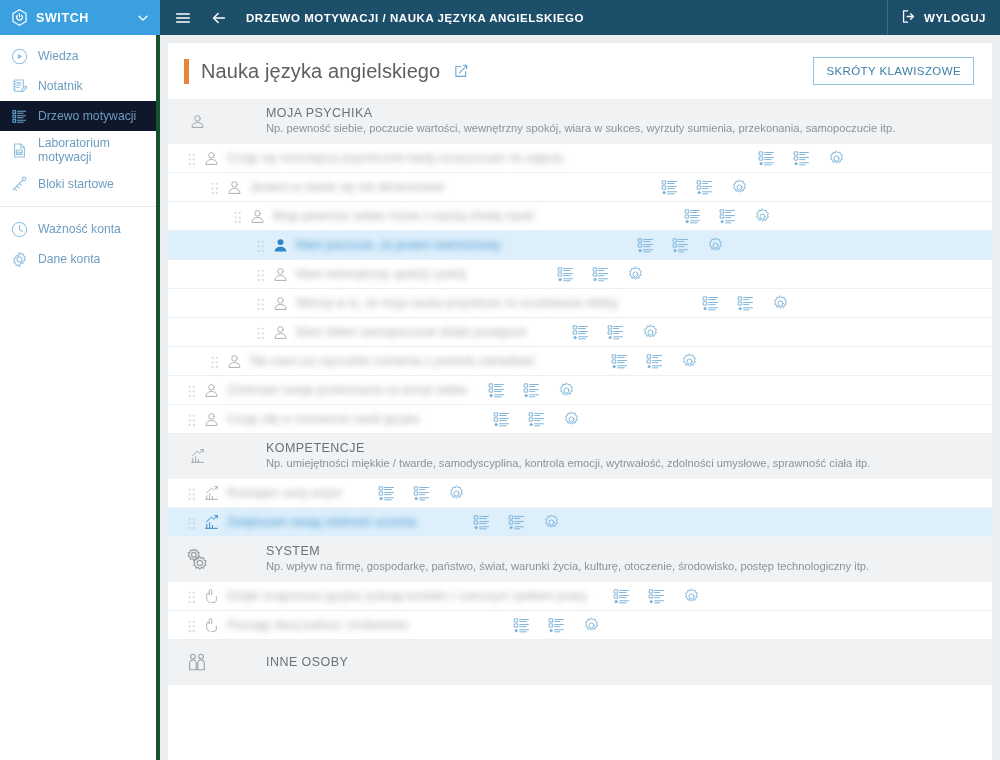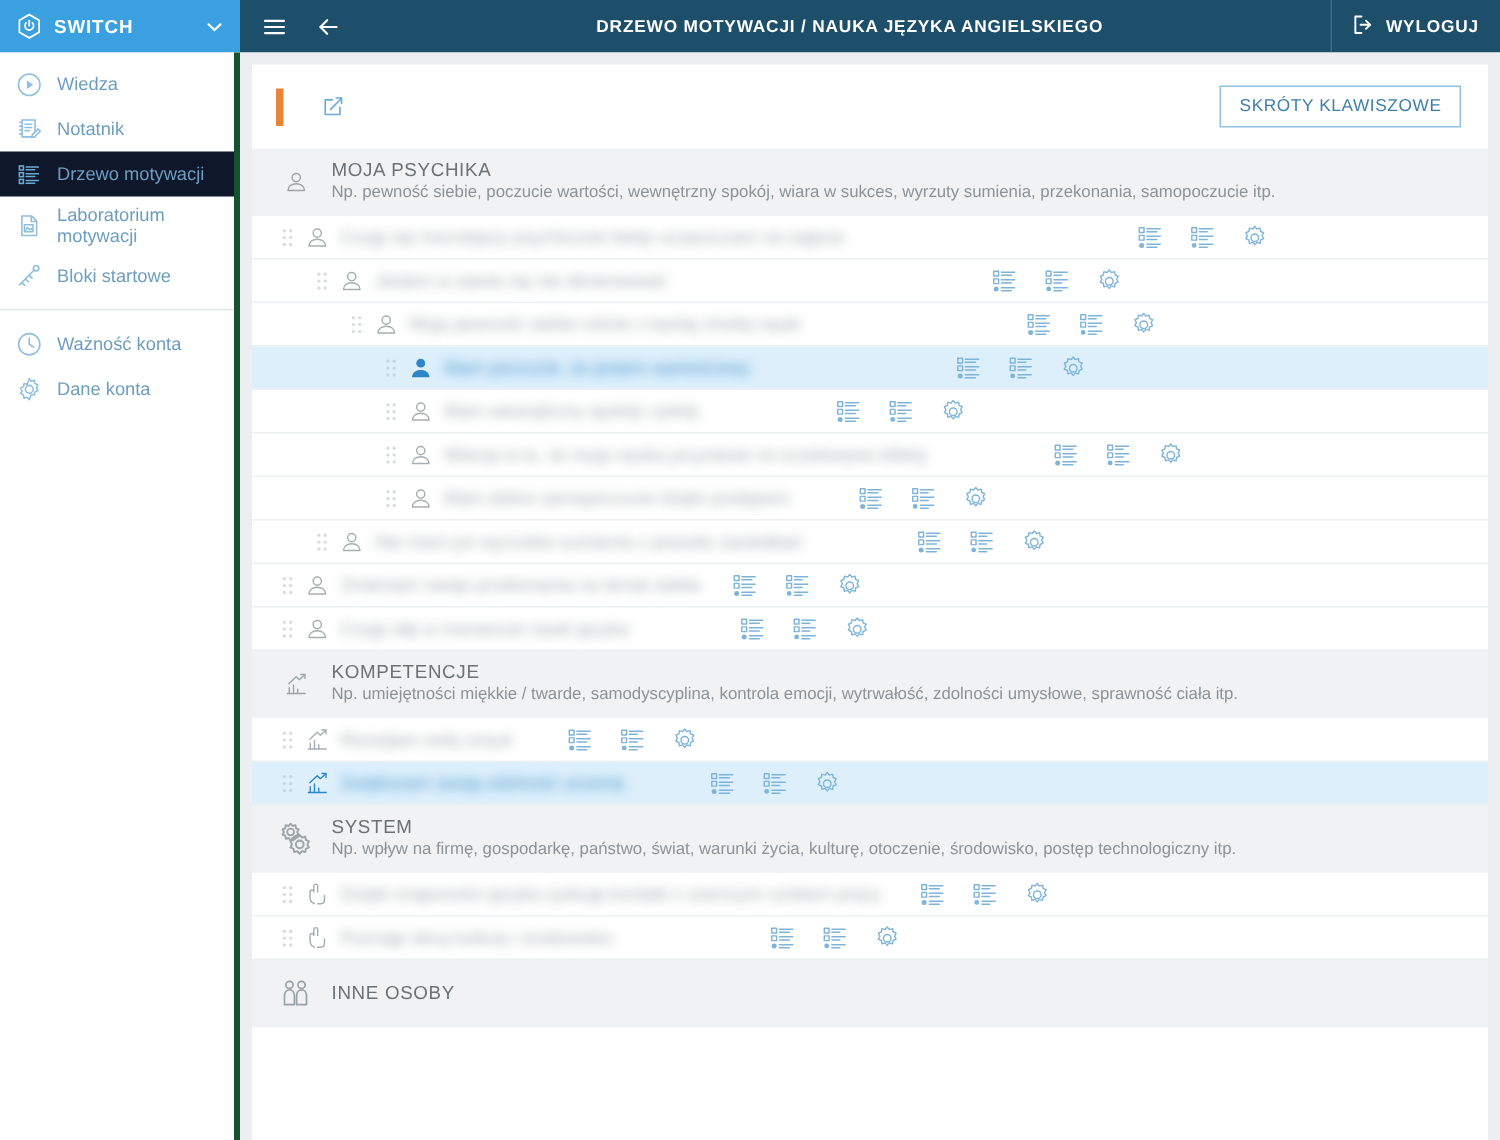--- a/index.html
+++ b/index.html
@@ -18,21 +18,21 @@
     display: flex; align-items: center; padding: 0 10px; color: #fff;
   }
   .brand-logo { width: 19px; height: 19px; flex: 0 0 19px; margin-right: 7px; }
   .brand-name {
     font-size: 12.5px; font-weight: bold; letter-spacing: .6px; flex: 1 1 auto;
   }
   .brand-caret { width: 14px; height: 14px; opacity: .95; }
 
   .topnav {
     flex: 1 1 auto; background: #1d4f6b; display: flex; align-items: center;
-    color: #fff; padding-left: 12px; text-align: center;
+    color: #fff; padding-left: 12px;
   }
   .icon-btn { width: 22px; height: 22px; display: flex; align-items: center; justify-content: center; }
   .hamburger { margin-right: 14px; }
   .backarrow { margin-right: 16px; }
   .breadcrumb {
     font-size: 11.5px; font-weight: bold; letter-spacing: .55px; color: #fff;
     flex: 1 1 auto; white-space: nowrap;
   }
   .logout {
     display: flex; align-items: center; gap: 7px; height: 35px; padding: 0 14px 0 12px;
@@ -71,20 +71,21 @@
   .edit-ico { width: 16px; height: 16px; margin-left: 13px; }
   .shortcut-btn {
     margin-left: auto; border: 1px solid #8fc2e0; color: #3d7fa8;
     font-size: 11.5px; letter-spacing: .4px; padding: 7px 12px; background: #fff;
     white-space: nowrap;
   }
 
   .section-head {
     background: #f0f2f3; display: flex; align-items: center; padding: 7px 14px 8px 14px;
     min-height: 38px;
+    gap: 45px;
   }
   .section-ico { width: 30px; flex: 0 0 30px; height: 30px; margin-right: 9px; display: flex; align-items: center; justify-content: center; }
   .section-title { font-size: 12.5px; color: #6b7277; letter-spacing: .45px; line-height: 15px; }
   .section-desc { font-size: 11.2px; color: #8b9399; line-height: 15px; }
 
   
   .rows { background: #fff; }
   .row {
     position: relative; display: flex; align-items: center; height: 29px;
     border-bottom: 1px solid #edf0f2; padding-right: 12px;
@@ -232,20 +233,21 @@
         </span>
         <span class="side-label">Dane konta</span>
       </div>
     </div>
 
     <div class="main">
       <div class="sheet">
 
         <div class="page-head">
           <span class="accent"></span>
+          <span class="page-title">Nauka języka angielskiego</span>
           <span class="edit-ico">
             <svg viewBox="0 0 18 18" width="16" height="16" fill="none" stroke="#6aaad4" stroke-width="1.25" stroke-linecap="round" stroke-linejoin="round">
               <path d="M14.2 9.6v5.4H3.2V4h5.4"></path>
                 <path d="M7.2 11.1 15.3 3M11.4 2.6h4v4"></path>
             </svg>
           </span>
           <button class="shortcut-btn">SKRÓTY KLAWISZOWE</button>
         </div>
 
         <div id="sections">

